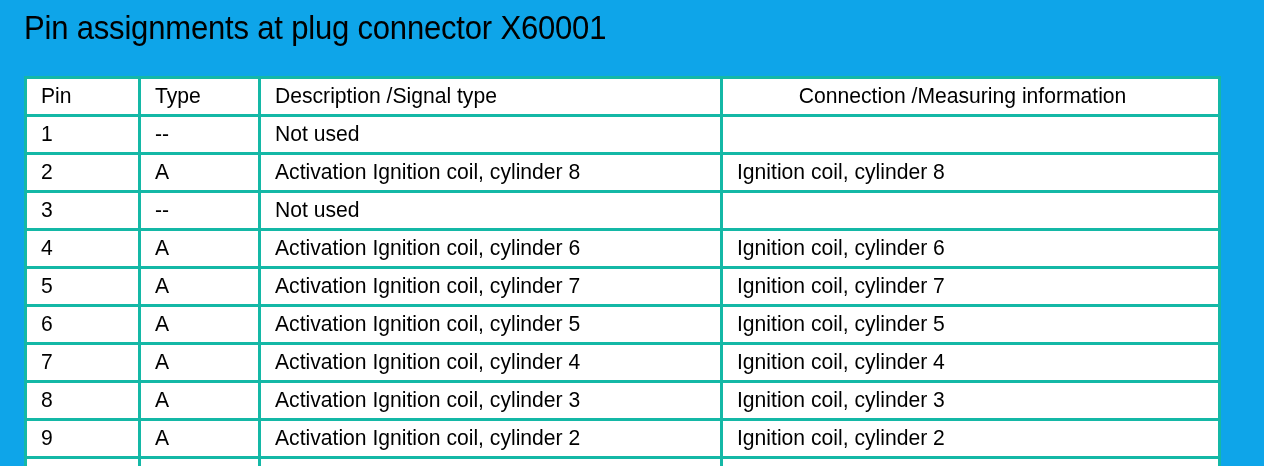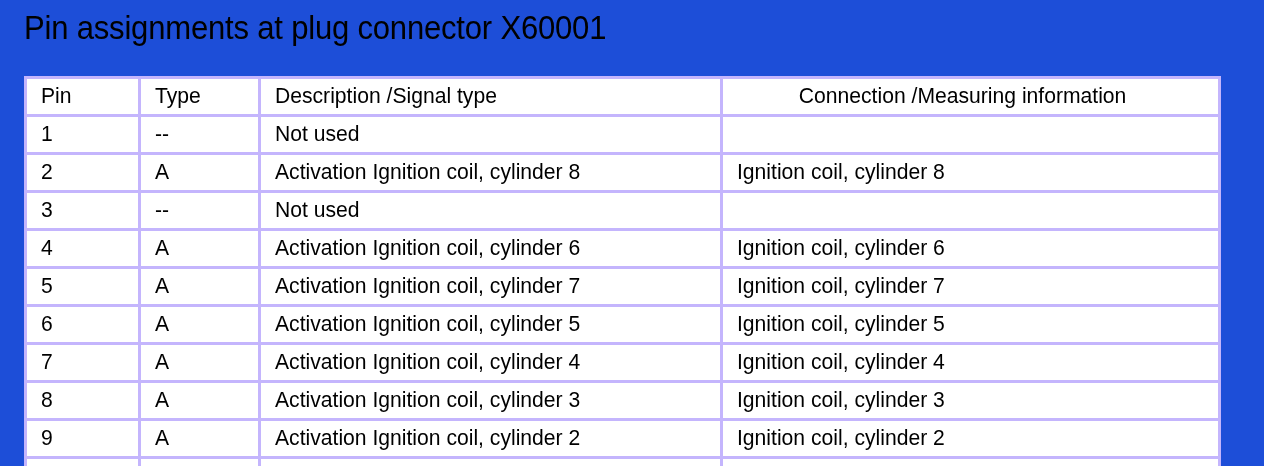--- a/index.html
+++ b/index.html
@@ -13,21 +13,21 @@
     overflow: hidden;
     font-family: "Liberation Sans", "DejaVu Sans", sans-serif;
     color: #000000;
     -webkit-font-smoothing: none;
   }
 
   #page {
     position: relative;
     width: 1264px;
     height: 466px;
-    background: #1d4ed8;
+    background: #0ea5e9;
   }
 
   
   #page-title {
     position: absolute;
     left: 24px;
     top: 8px;
     font-size: 33px;
     line-height: 40px;
     font-weight: 400;
@@ -52,21 +52,21 @@
     background: #ffffff;
   }
 
   table.pin-table col.c-pin   { width: 114px; }
   table.pin-table col.c-type  { width: 120px; }
   table.pin-table col.c-desc  { width: 462px; }
   table.pin-table col.c-conn  { width: 498px; }
 
   table.pin-table th,
   table.pin-table td {
-    border: 3px solid #c4b5fd;
+    border: 3px solid #14b8a6;
     height: 33px;
     padding: 0 0 2px 14px;
     font-size: 22px;
     line-height: 22px;
     font-weight: 400;
     text-align: left;
     vertical-align: middle;
     white-space: nowrap;
     overflow: hidden;
   }

